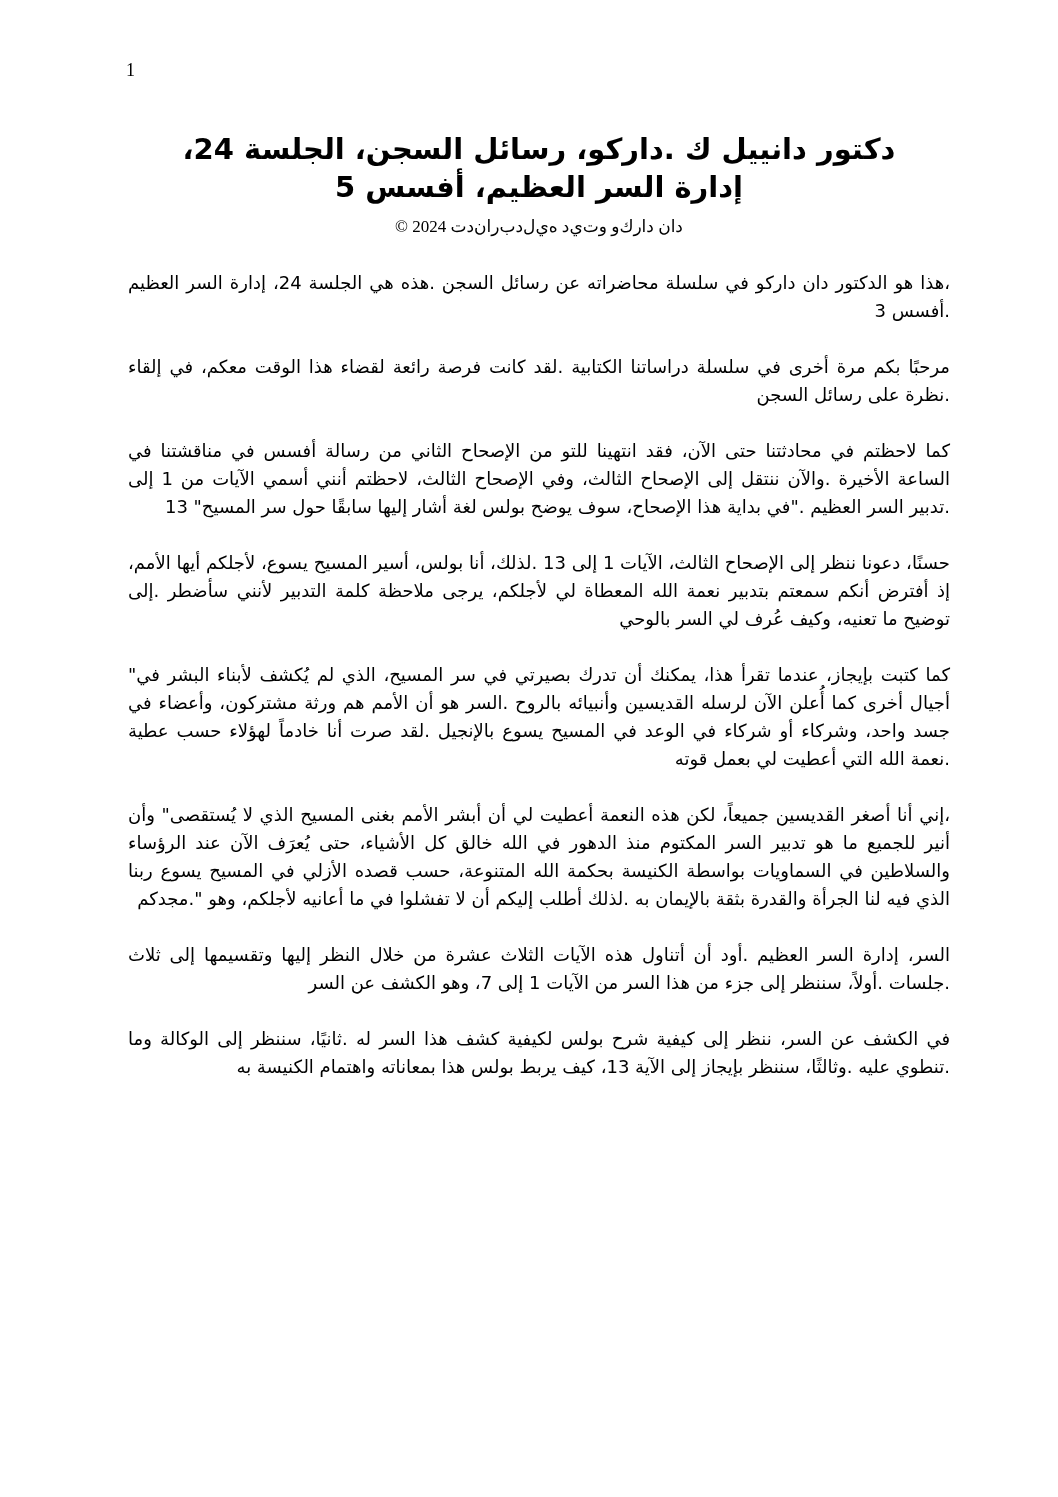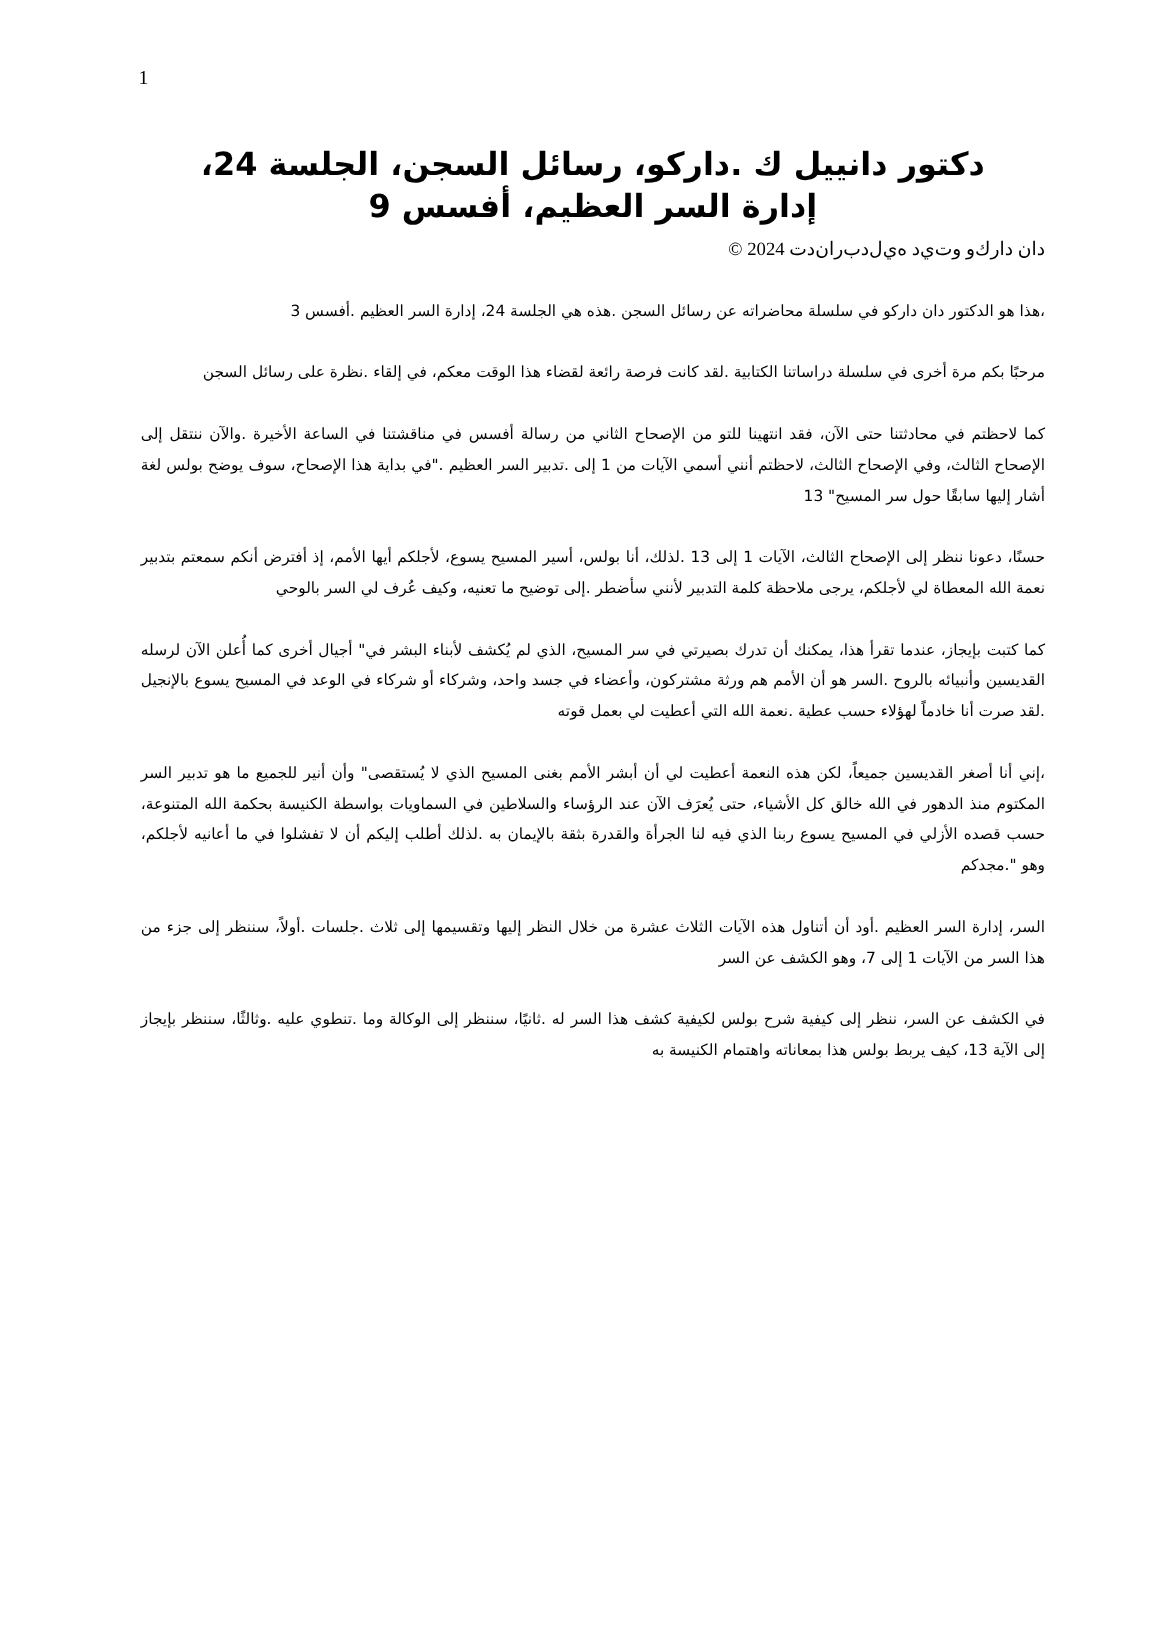--- a/index.html
+++ b/index.html
@@ -30,40 +30,41 @@
     font-size: 29px;
     font-weight: bold;
     line-height: 38px;
     text-align: center;
     margin: 0 auto 10px auto;
     max-width: 790px;
   }
   .copyright {
     font-family: "Liberation Serif", serif;
     font-size: 17px;
+    text-align: center;
     margin: 0 0 32px 0;
   }
   .body-text p {
-    font-size: 14px;
+    font-size: 18px;
     line-height: 28px;
     text-align: justify;
     text-align-last: right;
     margin: 0 0 28px 0;
   }
 </style>
 </head>
 <body>
 
 <div class="page">
 
   <div class="page-number">1</div>
 
   <div class="content">
 
-    <h1 class="doc-title">دكتور دانييل ك .داركو، رسائل السجن، الجلسة 24، إدارة السر العظيم، أفسس 9</h1>
+    <h1 class="doc-title">دكتور دانييل ك .داركو، رسائل السجن، الجلسة 24، إدارة السر العظيم، أفسس 5</h1>
 
     <div class="copyright">دان دارك‌و وت‌ي‌د ه‌ي‌ل‌دب‌ران‌دت 2024 ©</div>
 
     <div class="body-text">
       <p>،هذا هو الدكتور دان داركو في سلسلة محاضراته عن رسائل السجن .هذه هي الجلسة 24، إدارة السر العظيم .أفسس 3</p>
       <p>مرحبًا بكم مرة أخرى في سلسلة دراساتنا الكتابية .لقد كانت فرصة رائعة لقضاء هذا الوقت معكم، في إلقاء .نظرة على رسائل السجن</p>
       <p>كما لاحظتم في محادثتنا حتى الآن، فقد انتهينا للتو من الإصحاح الثاني من رسالة أفسس في مناقشتنا في الساعة الأخيرة .والآن ننتقل إلى الإصحاح الثالث، وفي الإصحاح الثالث، لاحظتم أنني أسمي الآيات من 1 إلى .تدبير السر العظيم ."في بداية هذا الإصحاح، سوف يوضح بولس لغة أشار إليها سابقًا حول سر المسيح" 13</p>
       <p>حسنًا، دعونا ننظر إلى الإصحاح الثالث، الآيات 1 إلى 13 .لذلك، أنا بولس، أسير المسيح يسوع، لأجلكم أيها الأمم، إذ أفترض أنكم سمعتم بتدبير نعمة الله المعطاة لي لأجلكم، يرجى ملاحظة كلمة التدبير لأنني سأضطر .إلى توضيح ما تعنيه، وكيف عُرف لي السر بالوحي</p>
       <p>كما كتبت بإيجاز، عندما تقرأ هذا، يمكنك أن تدرك بصيرتي في سر المسيح، الذي لم يُكشف لأبناء البشر في" أجيال أخرى كما أُعلن الآن لرسله القديسين وأنبيائه بالروح .السر هو أن الأمم هم ورثة مشتركون، وأعضاء في جسد واحد، وشركاء أو شركاء في الوعد في المسيح يسوع بالإنجيل .لقد صرت أنا خادماً لهؤلاء حسب عطية .نعمة الله التي أعطيت لي بعمل قوته</p>
       <p>،إني أنا أصغر القديسين جميعاً، لكن هذه النعمة أعطيت لي أن أبشر الأمم بغنى المسيح الذي لا يُستقصى" وأن أنير للجميع ما هو تدبير السر المكتوم منذ الدهور في الله خالق كل الأشياء، حتى يُعرَف الآن عند الرؤساء والسلاطين في السماويات بواسطة الكنيسة بحكمة الله المتنوعة، حسب قصده الأزلي في المسيح يسوع ربنا الذي فيه لنا الجرأة والقدرة بثقة بالإيمان به .لذلك أطلب إليكم أن لا تفشلوا في ما أعانيه لأجلكم، وهو ".مجدكم</p>

